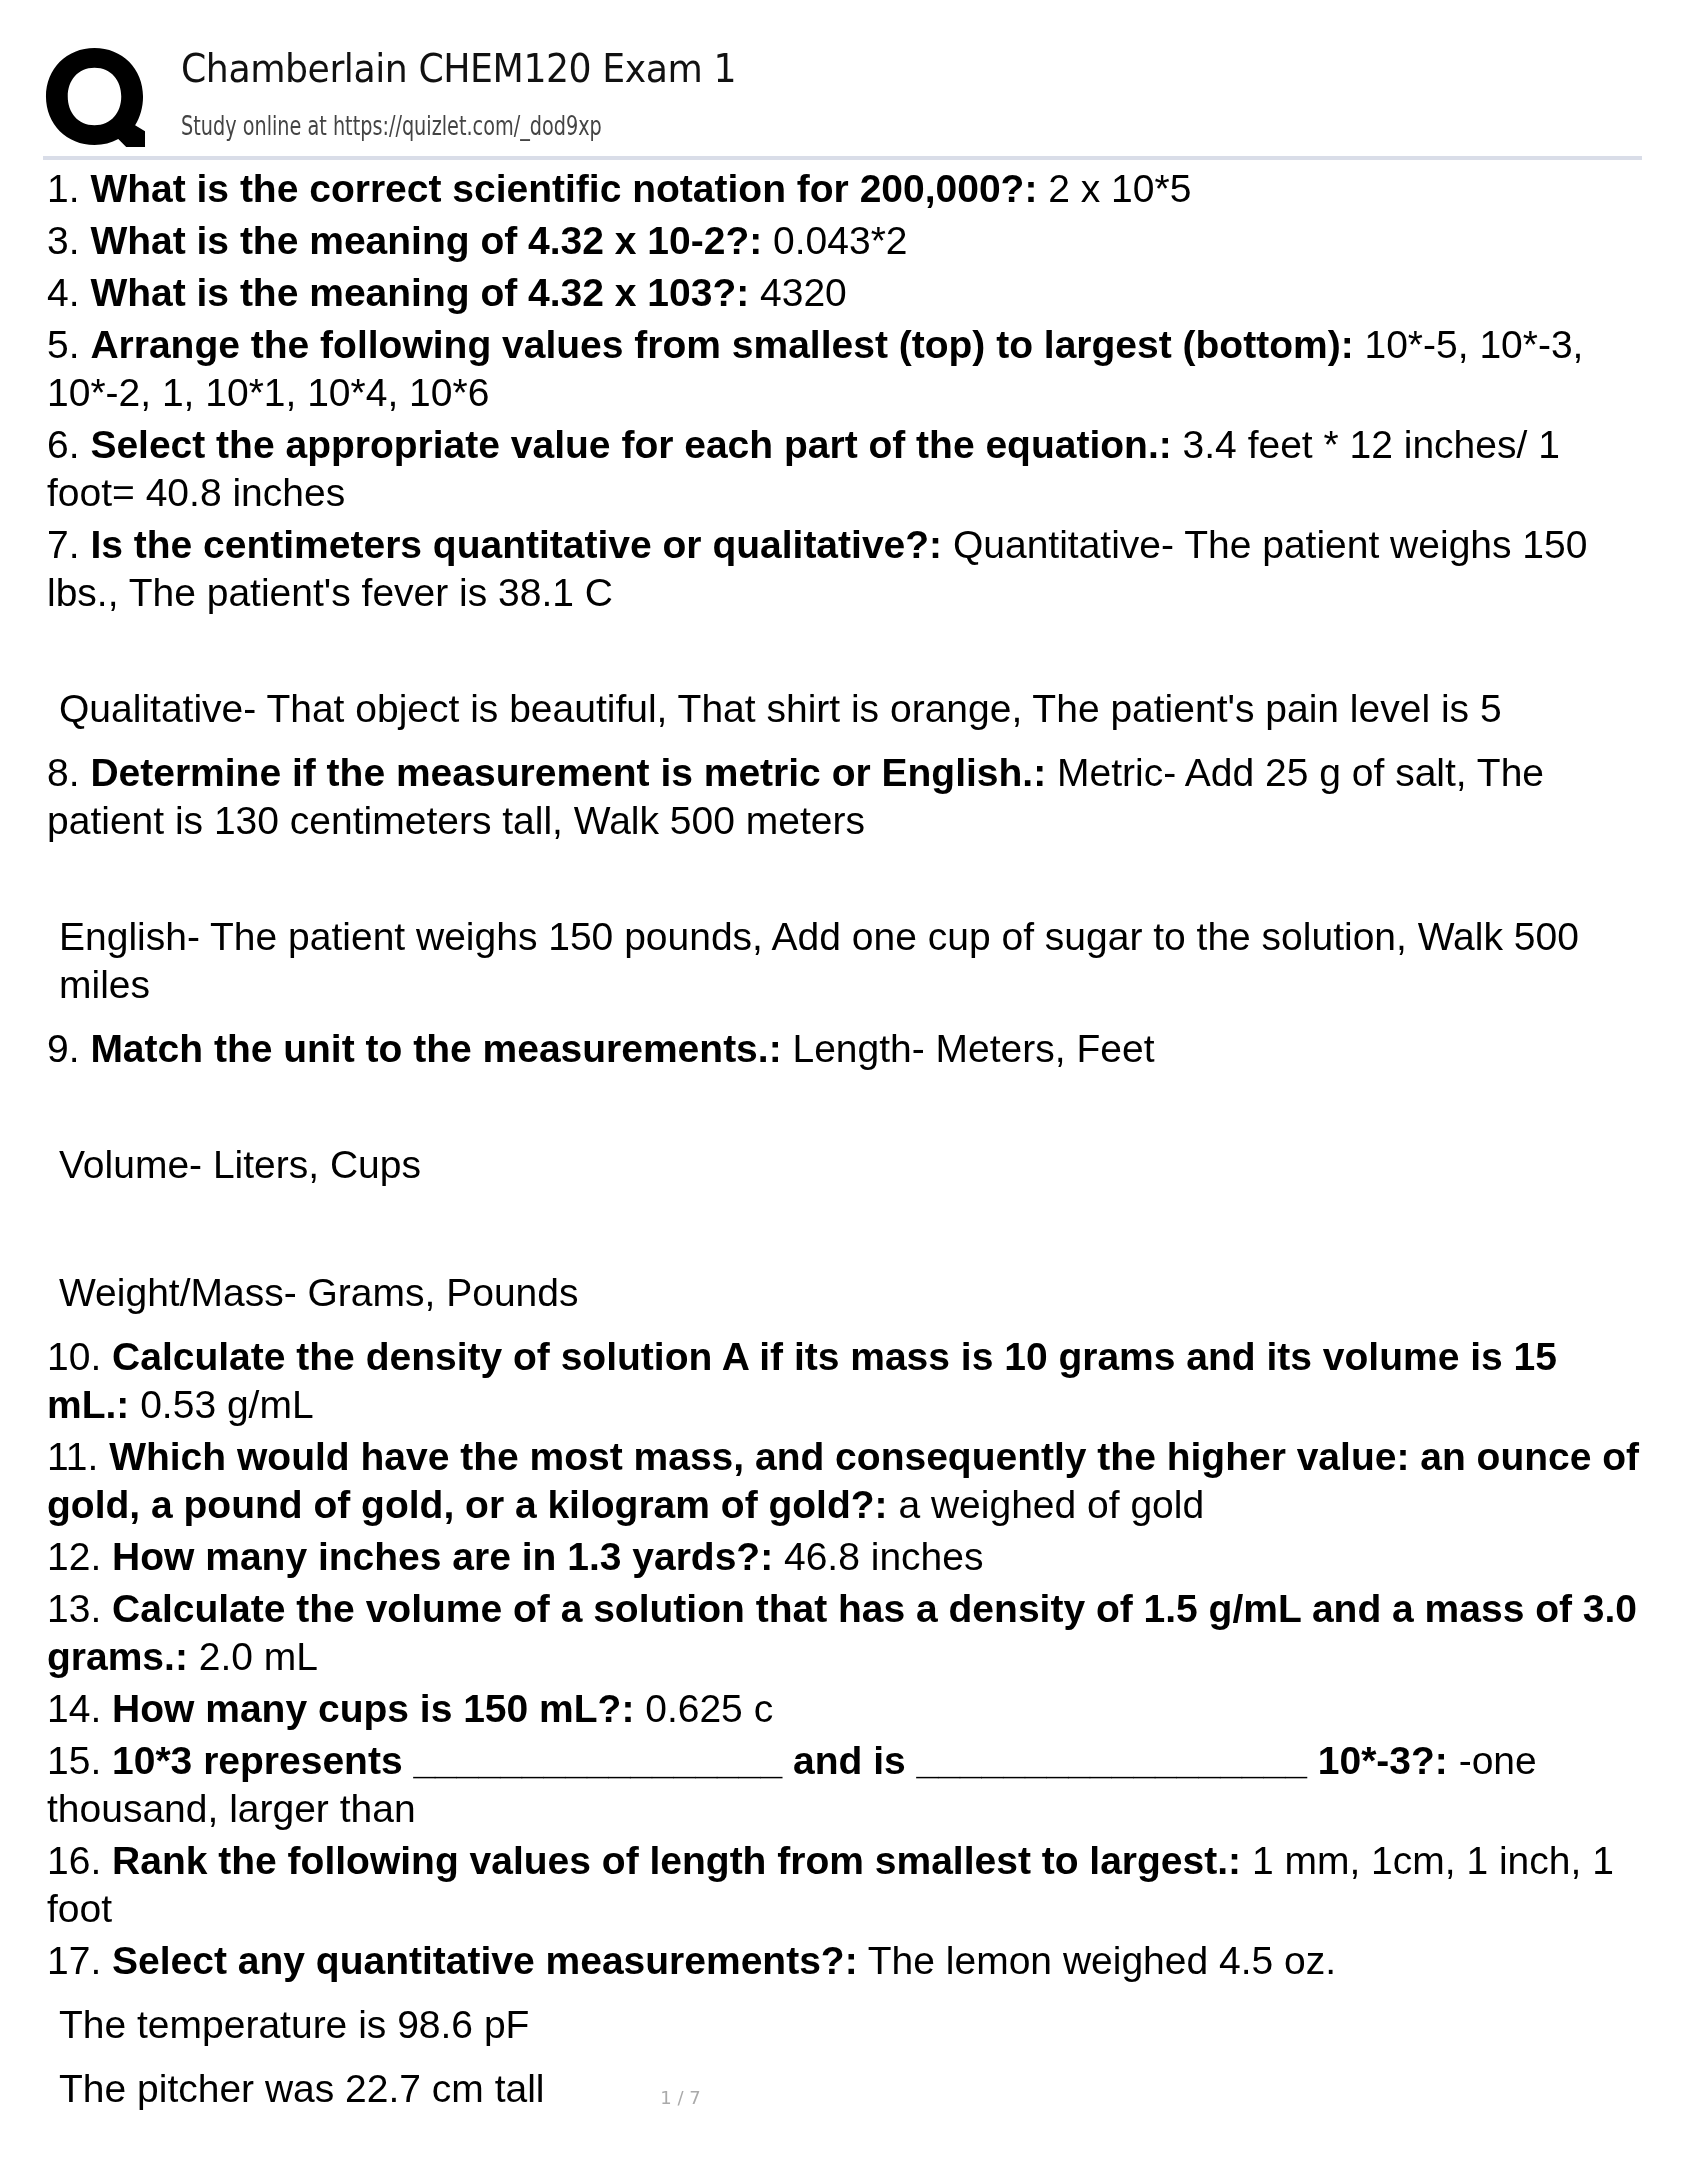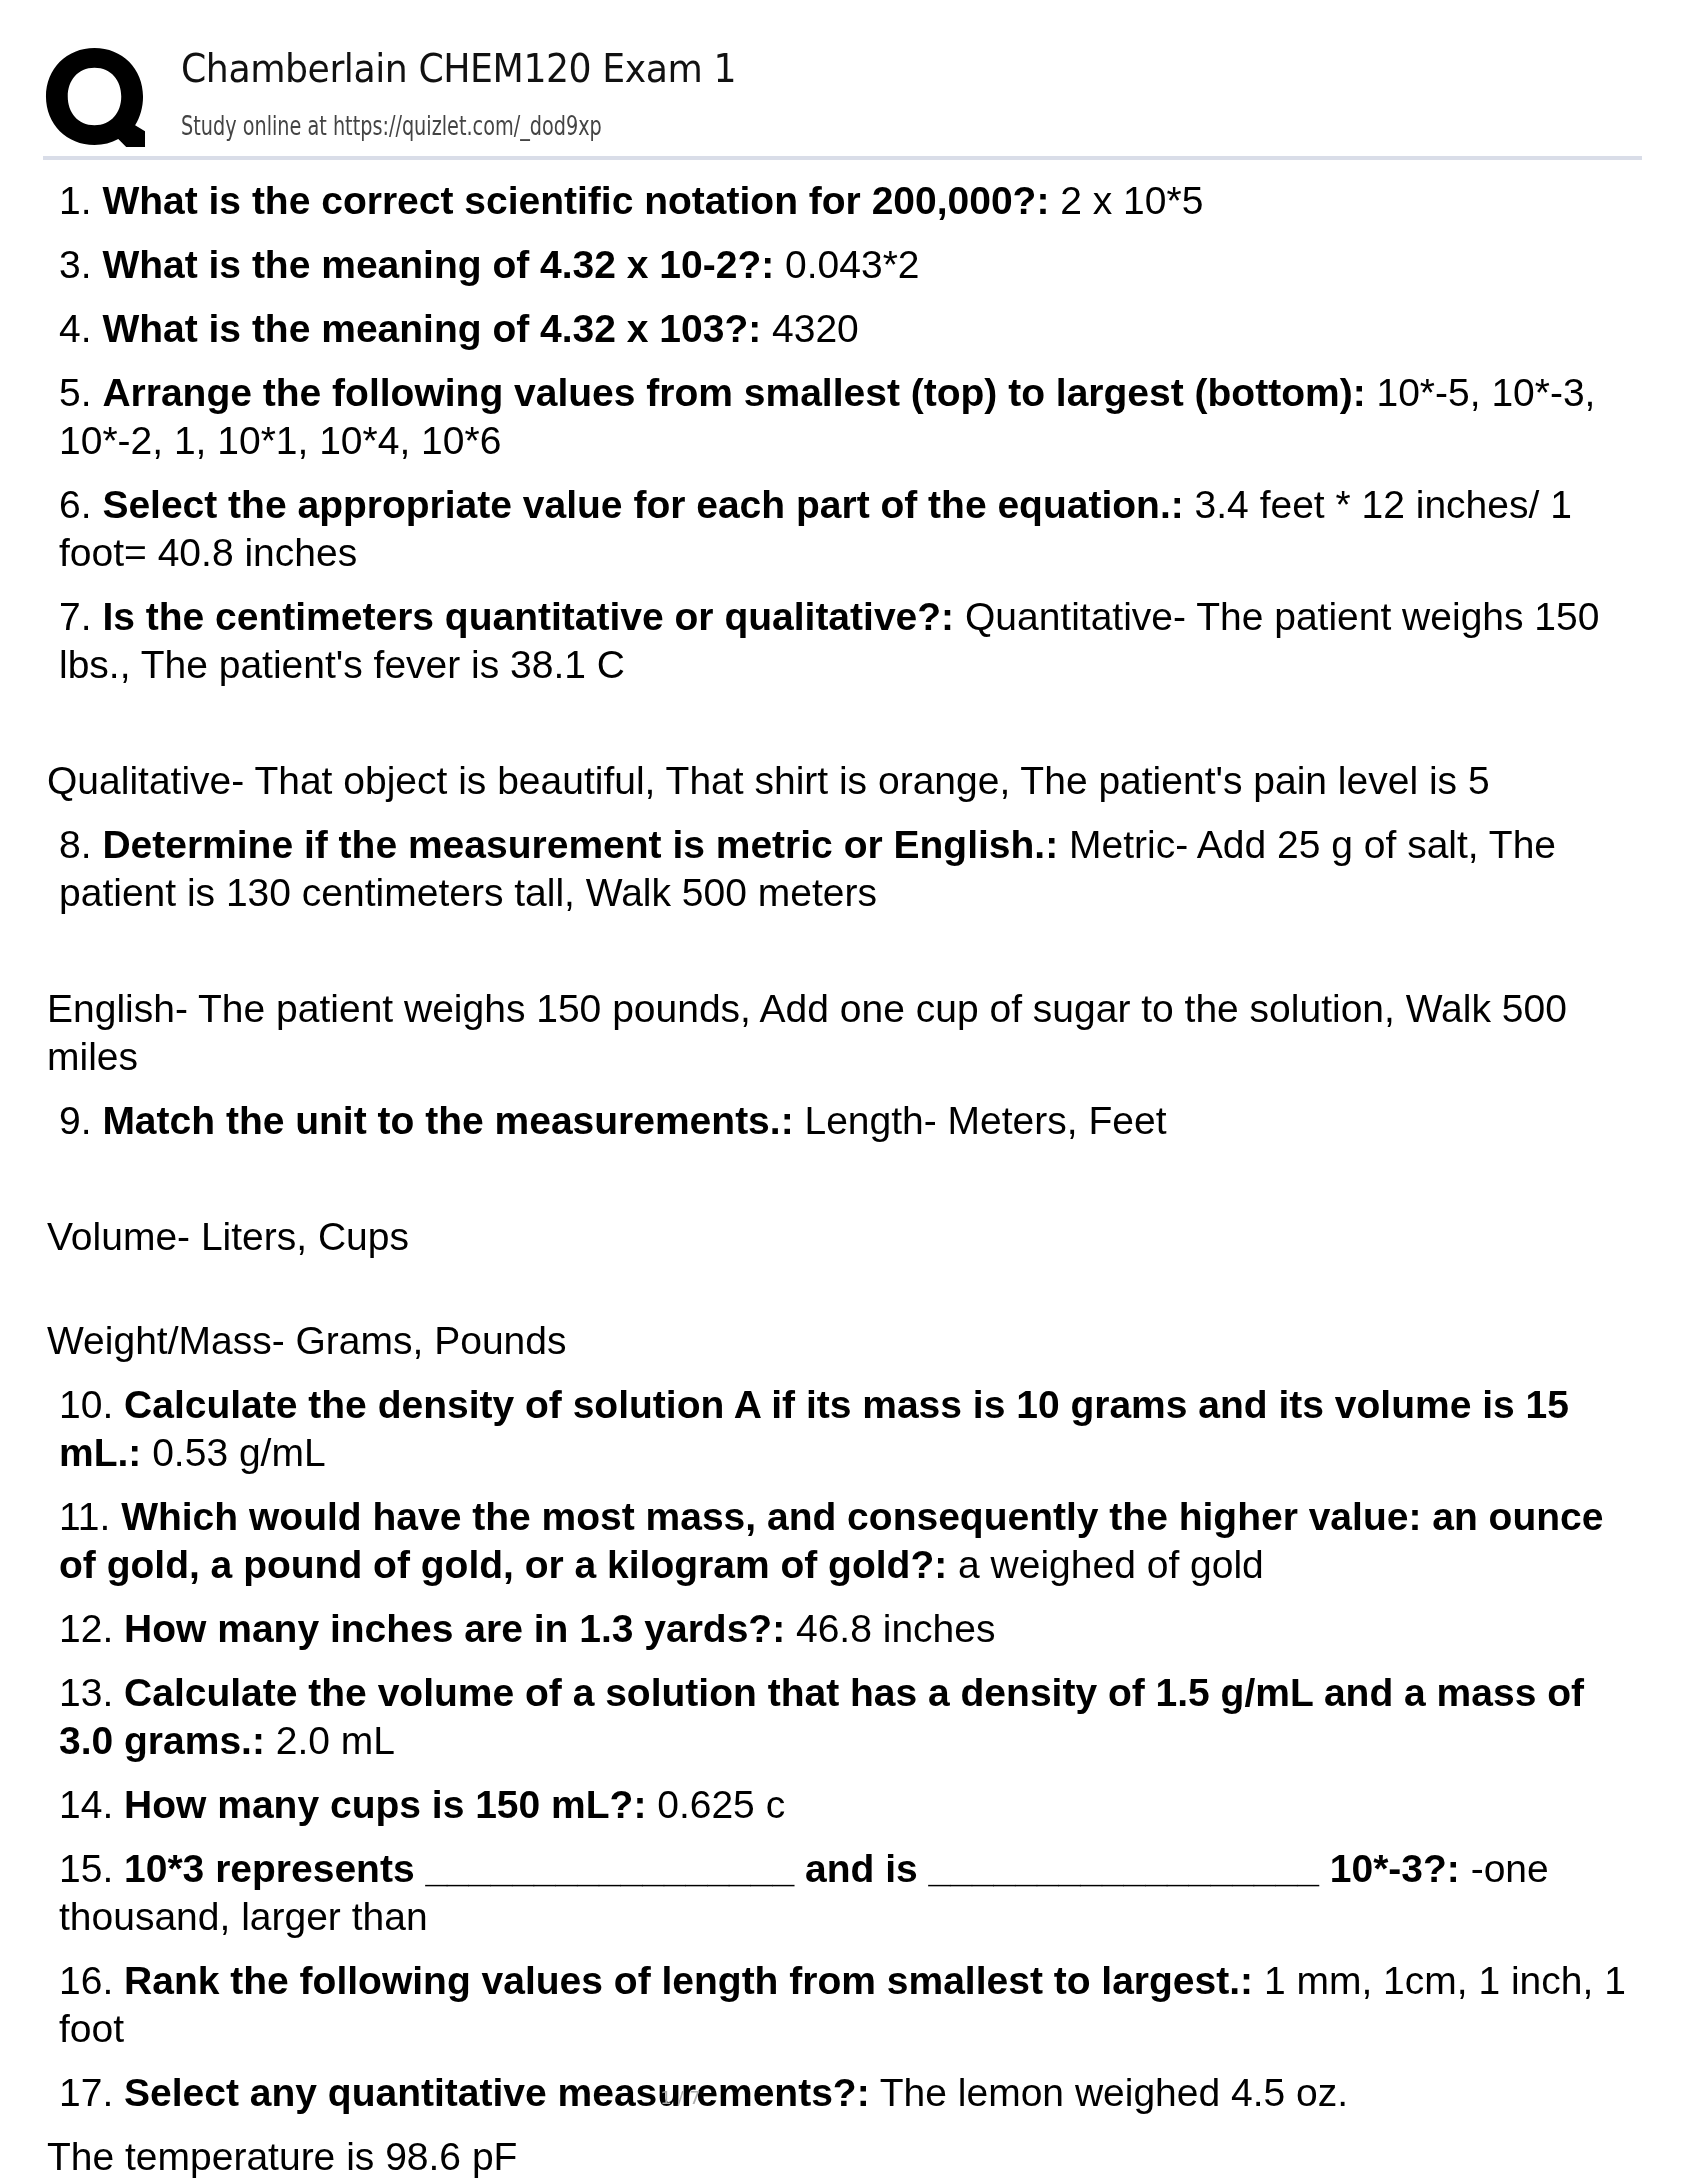--- a/index.html
+++ b/index.html
@@ -2,24 +2,24 @@
 <html><head>
 <meta charset="utf-8">
 <style>
   html, body { margin: 0; padding: 0; background: #ffffff; }
   body { width: 1683px; height: 2178px; position: relative; overflow: hidden; font-family: "Liberation Sans", sans-serif; color: #000; }
   .logo { position: absolute; left: 42px; top: 44px; width: 105px; height: 105px; }
   .title { position: absolute; left: 181px; top: 46px; font-family: "DejaVu Sans", sans-serif; font-size: 39px; letter-spacing: -0.5px; color: #111; white-space: nowrap; transform: scaleX(0.93); transform-origin: left top; }
   .subtitle { position: absolute; left: 181px; top: 111px; font-family: "DejaVu Sans", sans-serif; font-size: 26px; color: #444; white-space: nowrap; transform: scaleX(0.74); transform-origin: left top; }
   .rule { position: absolute; left: 43px; top: 156px; width: 1599px; height: 4px; background: #d9dde8; }
   .content { position: absolute; left: 43px; top: 161px; width: 1604px; font-size: 39px; line-height: 48px; }
-  .item { margin: 16px; }
+  .item { margin: 4px; }
   .q { font-weight: bold; }
   .blank { margin: 0; height: 48px; }
-  .line { margin: 4px; }
+  .line { margin: 16px; }
   .pager { position: absolute; left: 0; width: 1361px; top: 2087px; text-align: center; font-family: "DejaVu Sans", sans-serif; font-size: 18px; color: #aaa; }
 </style>
 </head>
 <body>
 
 <svg class="logo" viewBox="0 0 106 106">
   <path d="M53 4 C25 4 4 25 4 53 C4 81 25 102 53 102 C62 102 70 100 77 96 L85 104 L104 104 L104 88 L94 82 C99 74 102 64 102 53 C102 25 81 4 53 4 Z M53 24 C70 24 80 37 80 53 C80 69 70 82 53 82 C36 82 26 69 26 53 C26 37 36 24 53 24 Z" fill="#000"></path>
 </svg>
 <div class="title">Chamberlain CHEM120 Exam 1</div>
 <div class="subtitle">Study online at https://quizlet.com/_dod9xp</div>

